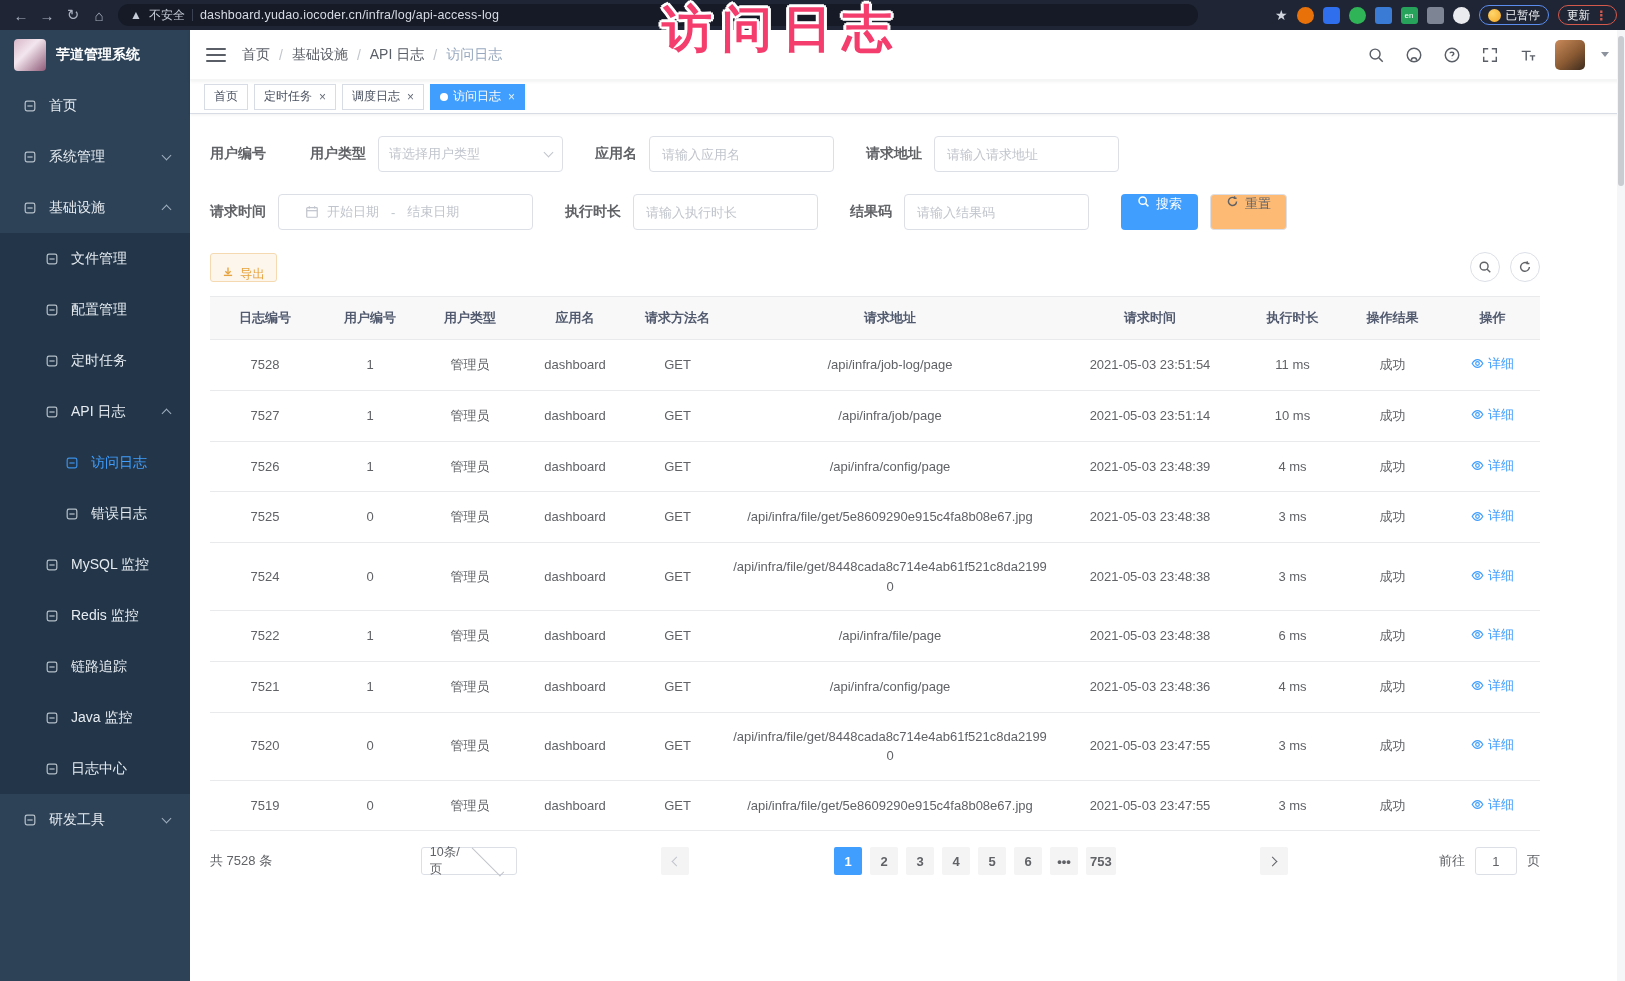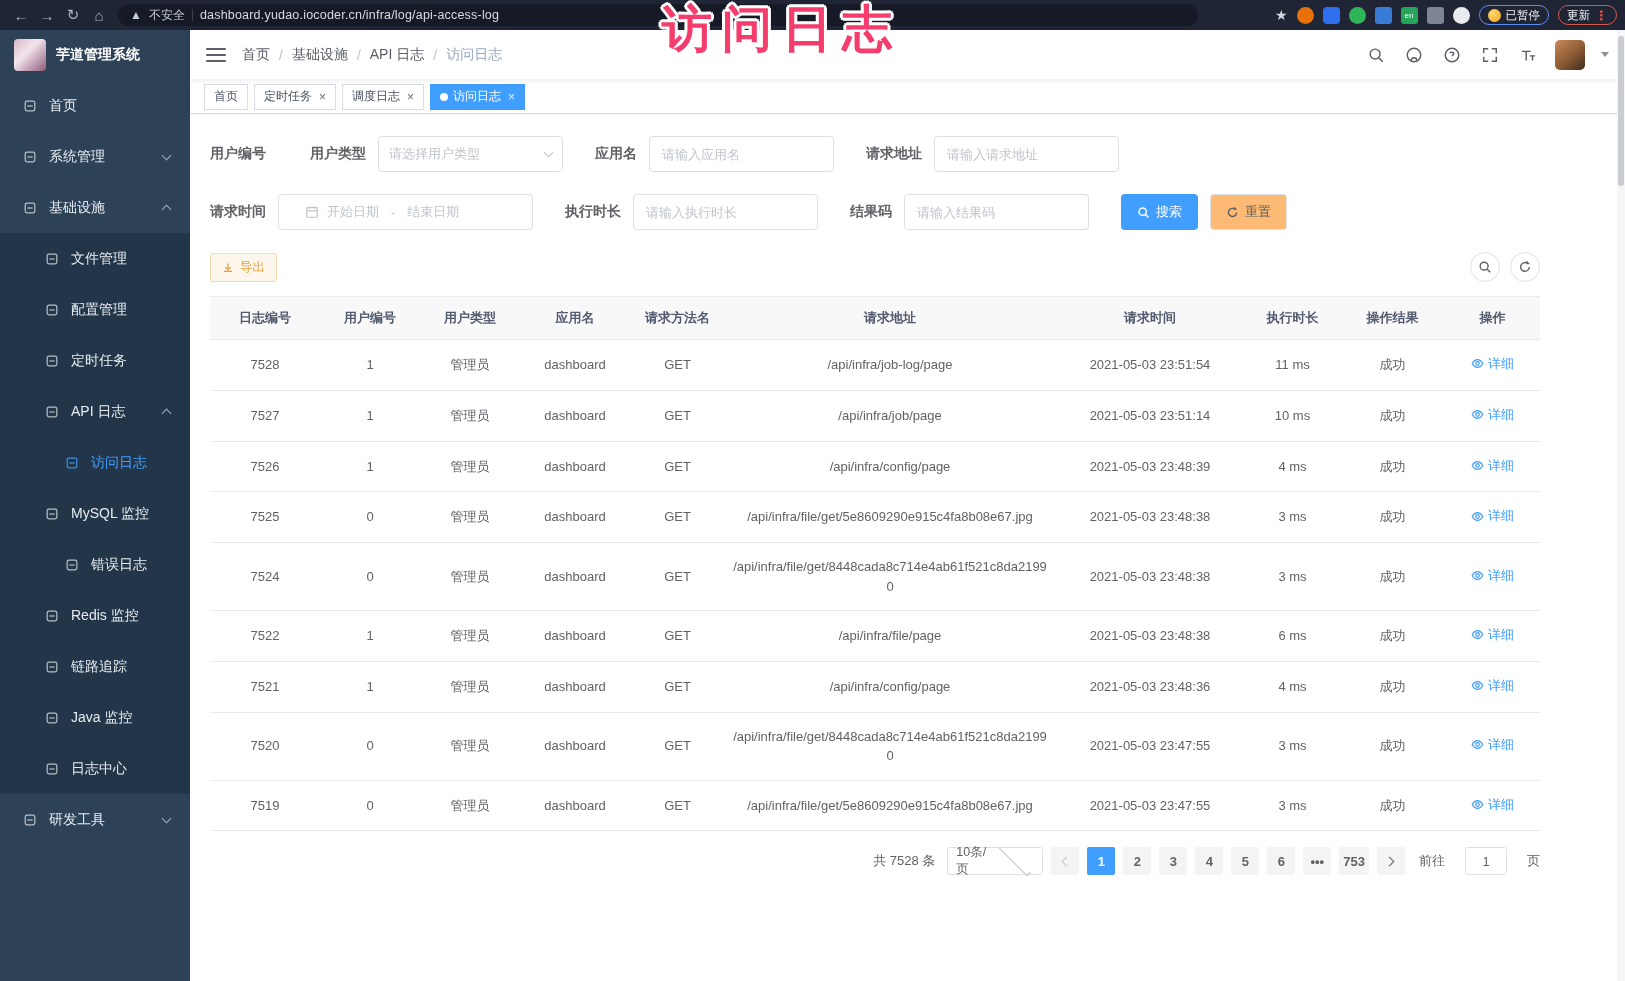--- a/index.html
+++ b/index.html
@@ -74,21 +74,21 @@
   .inp { height:36px; border:1px solid #dcdfe6; border-radius:4px; padding:0 12px; font-size:13px; color:#606266; background:#fff; }
   .inp::placeholder { color:#c0c4cc; }
   .inp.w { width:185px; }
   .sel { width:185px; height:36px; border:1px solid #dcdfe6; border-radius:4px; display:flex; align-items:center; padding:0 10px; cursor:pointer; }
   .sel .ph { font-size:13px; color:#c0c4cc; flex:1; }
   .sel .schev { width:7px; height:7px; border-right:1.4px solid #c0c4cc; border-bottom:1.4px solid #c0c4cc; transform:rotate(45deg); margin-top:-3px; }
   .range { width:255px; height:36px; border:1px solid #dcdfe6; border-radius:4px; display:flex; align-items:center; padding:0 26px; gap:8px; cursor:pointer; }
   .range svg { width:14px; height:14px; stroke:#c0c4cc; fill:none; stroke-width:1.4; }
   .range .ph { font-size:13px; color:#c0c4cc; }
   .range .sep { font-size:13px; color:#c0c4cc; margin:0 4px; }
-  .btn { height:36px; border-radius:4px; display:inline-flex; align-items:center; gap:6px; padding:0 15px; font-size:13px; cursor:pointer; border:1px solid transparent; }
+  .btn { height:36px; border-radius:4px; display:inline-flex; align-items:flex-start; gap:6px; padding:0 15px; font-size:13px; cursor:pointer; border:1px solid transparent; }
   .btn svg { width:13px; height:13px; stroke-width:1.8; fill:none; }
   .btn.primary { background:#409eff; color:#fff; }
   .btn.primary svg { stroke:#fff; }
   .btn.plain { background:#fdba74; border-color:#dcdfe6; color:#606266; }
   .btn.plain svg { stroke:#606266; }
   .btn.warn { height:29px; background:#fdf6ec; border-color:#f5dab1; color:#e6a23c; border-radius:3px; padding:12px 11px; font-size:12.5px; }
   .btn.warn svg { stroke:#e6a23c; width:12px; height:12px; }
 
   .toolbar-row { display:flex; align-items:flex-end; margin:4px 0 14px 0; }
   .right-tools { margin-left:auto; display:flex; gap:10px; }
@@ -96,31 +96,31 @@
   .circ svg { width:14px; height:14px; stroke:#606266; fill:none; stroke-width:1.6; }
 
   
   table { width:100%; border-collapse:collapse; table-layout:fixed; border-top:1px solid #e8eaec; }
   thead th { height:40px; background:#f8f8f9; color:#515a6e; font-size:13px; font-weight:700; text-align:center; border-bottom:1px solid #e8eaec; padding:12px 6px; }
   tbody td { font-size:13px; color:#606266; text-align:center; border-bottom:1px solid #e8eaec; padding:14px 8px; word-break:break-all; line-height:1.5; }
   .detail-link { color:#409eff; cursor:pointer; display:inline-flex; align-items:center; gap:4px; white-space:nowrap; }
   .detail-link svg { width:13px; height:13px; stroke:#409eff; fill:none; stroke-width:1.5; }
 
   
-  .pagination { display:flex; align-items:center; justify-content:flex-end; gap:8px; margin:16px 0 0 0; font-size:13px; color:#606266; padding-bottom:20px; }
+  .pagination { display:flex; align-items:center; justify-content:space-between; gap:8px; margin:16px 0 0 0; font-size:13px; color:#606266; padding-bottom:20px; }
   .pg-total { margin-right:4px; }
   .pg-size { width:96px; height:28px; border:1px solid #dcdfe6; border-radius:3px; display:flex; align-items:center; padding:0 8px; cursor:pointer; }
   .pg-size span { flex:1; font-size:12.5px; color:#606266; }
   .pg-size .schev { width:6px; height:6px; border-right:1.3px solid #c0c4cc; border-bottom:1.3px solid #c0c4cc; transform:rotate(45deg); margin-top:-2px; }
   .page, .pg-arrow { min-width:28px; height:28px; background:#f4f4f5; border-radius:2px; display:flex; align-items:center; justify-content:center; font-size:13px; font-weight:700; color:#606266; cursor:pointer; padding:0 4px; }
   .page.active { background:#409eff; color:#fff; }
   .pg-arrow .achev { width:7px; height:7px; border-right:1.6px solid #606266; border-bottom:1.6px solid #606266; }
   .pg-arrow.prev .achev { transform:rotate(135deg); margin-left:3px; border-color:#c0c4cc; }
   .pg-arrow.next .achev { transform:rotate(-45deg); margin-right:3px; }
-  .pg-jump { display:flex; align-items:center; gap:20px; margin-left:6px; }
+  .pg-jump { display:flex; align-items:center; gap:10px; margin-left:6px; }
   .pg-jump input { width:42px; height:28px; border:1px solid #dcdfe6; border-radius:3px; text-align:center; font-size:13px; color:#606266; }
 
   
   .watermark { position:absolute; top:-4px; left:662px; z-index:60; font-size:50px; font-weight:900; letter-spacing:10px; color:#f43d6d; pointer-events:none;
     text-shadow:-2px -2px 0 #fff,2px -2px 0 #fff,-2px 2px 0 #fff,2px 2px 0 #fff,0 3px 0 #fff,3px 0 0 #fff,-3px 0 0 #fff,0 -3px 0 #fff; }
 
   
   .scroll-track { position:absolute; top:30px; right:0; bottom:0; width:8px; background:#f5f6f7; z-index:8; }
   .scroll-thumb { position:absolute; top:6px; right:1px; width:6px; height:150px; border-radius:3px; background:#c9ccd1; }
 </style>
@@ -236,37 +236,37 @@
           </div>
           <div class="menu-item d3 active">
     <span class="mi-icon">
       <svg viewBox="0 0 16 16">
                 <rect x="2.5" y="2.5" width="11" height="11" rx="2"></rect>
                 <line x1="5" y1="8" x2="11" y2="8"></line>
               </svg>
     </span>
     <span class="mi-label">访问日志</span>
   </div>
+          <div class="menu-item d3">
+    <span class="mi-icon">
+      <svg viewBox="0 0 16 16">
+                <rect x="2.5" y="2.5" width="11" height="11" rx="2"></rect>
+                <line x1="5" y1="8" x2="11" y2="8"></line>
+              </svg>
+    </span>
+    <span class="mi-label">错误日志</span>
+  </div>
           <div class="menu-item d2">
     <span class="mi-icon">
       <svg viewBox="0 0 16 16">
                 <rect x="2.5" y="2.5" width="11" height="11" rx="2"></rect>
                 <line x1="5" y1="8" x2="11" y2="8"></line>
               </svg>
     </span>
     <span class="mi-label">MySQL 监控</span>
-  </div>
-          <div class="menu-item d3">
-    <span class="mi-icon">
-      <svg viewBox="0 0 16 16">
-                <rect x="2.5" y="2.5" width="11" height="11" rx="2"></rect>
-                <line x1="5" y1="8" x2="11" y2="8"></line>
-              </svg>
-    </span>
-    <span class="mi-label">错误日志</span>
   </div>
           <div class="menu-item d2">
     <span class="mi-icon">
       <svg viewBox="0 0 16 16">
                 <rect x="2.5" y="2.5" width="11" height="11" rx="2"></rect>
                 <line x1="5" y1="8" x2="11" y2="8"></line>
               </svg>
     </span>
     <span class="mi-label">Redis 监控</span>
   </div>

